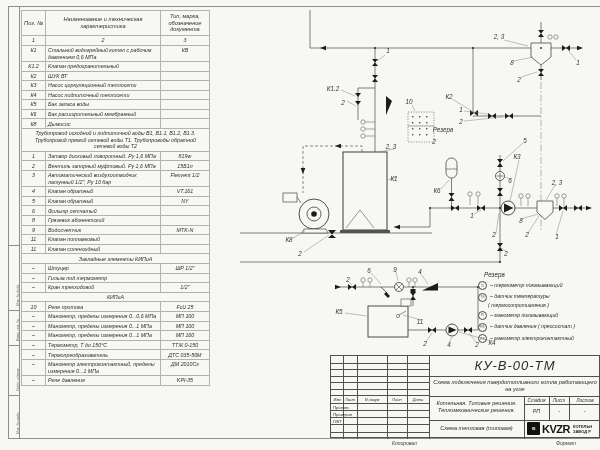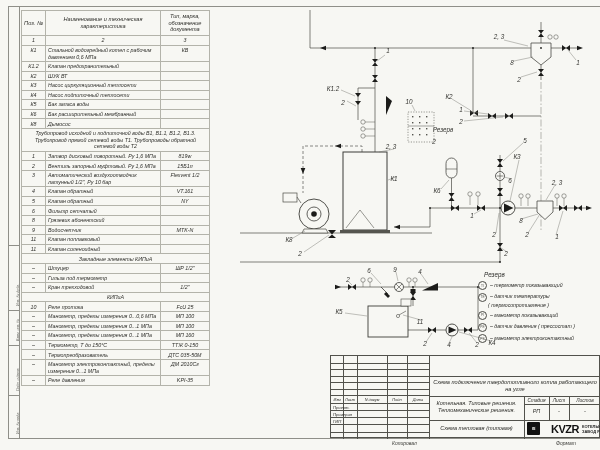--- a/index.html
+++ b/index.html
@@ -48,21 +48,21 @@
            color:#2b2b27;text-align:center;}
   #doc-number{left:98px;top:2px;width:172px;font-size:13px;letter-spacing:1px;}
   #doc-title{left:100px;top:23px;width:168px;font-size:5.6px;line-height:1.3;}
   #org-text{left:100px;top:44px;width:91px;font-size:5.5px;line-height:1.35;}
   #sheet-name{left:100px;top:69px;width:91px;font-size:5.6px;}
   .stage-h{top:42px;font-size:4.8px;}
   .stage-v{top:51.5px;font-size:5.4px;}
   #logo{position:absolute;left:196px;top:66px;display:flex;align-items:center;}
   #logo-glyph{width:13px;height:13px;background:#111;color:#f7f7f3;display:flex;flex-direction:column;
               align-items:center;justify-content:center;font:bold 5px/0.9 "DejaVu Sans",sans-serif;border-radius:1px;}
-  #logo-word{font:900 11px "Liberation Sans",sans-serif;color:#111;letter-spacing:-0.5px;margin-left:11px;}
+  #logo-word{font:900 11px "Liberation Sans",sans-serif;color:#111;letter-spacing:-0.5px;margin-left:2px;}
   #logo-cap{margin-left:3px;font:bold 4px/1.25 "Liberation Sans",sans-serif;color:#222;white-space:nowrap;}
   .sign-cell{position:absolute;font:italic 4.2px "Liberation Sans",sans-serif;white-space:nowrap;}
   .grid-h{position:absolute;font:italic 3.9px "Liberation Sans",sans-serif;text-align:center;}
 
   .foot{position:absolute;font:italic 5px "Liberation Sans",sans-serif;color:#3c3c38;}
 </style>
 </head>
 <body>
 
 <div id="paper">
@@ -587,20 +587,21 @@
     <div class="bl" style="left:0;top:19.5px;width:98px;height:1px;"></div>
     <div class="bl" style="left:0;top:26px;width:98px;height:1px;"></div>
     <div class="bl" style="left:0;top:32.5px;width:98px;height:1px;"></div>
     <div class="bl" style="left:0;top:39px;width:98px;height:1px;"></div>
     <div class="bl" style="left:0;top:47px;width:98px;height:1px;"></div>
     <div class="bl" style="left:0;top:54px;width:98px;height:1px;"></div>
     <div class="bl" style="left:0;top:61px;width:98px;height:1px;"></div>
     <div class="bl" style="left:0;top:68px;width:98px;height:1px;"></div>
     <div class="bl" style="left:0;top:75.5px;width:98px;height:1px;"></div>
 
+    <div id="doc-number" class="tb-text">КУ-В-00-ТМ</div>
     <div id="doc-title" class="tb-text">Схема подключения твердотопливного котла работающего на угле</div>
     <div id="org-text" class="tb-text">
       <div>Котельная. Типовые решения.</div>
       <div>Тепломеханические решения.</div>
     </div>
     <div id="sheet-name" class="tb-text">Схема тепловая (типовая)</div>
 
     <div class="tb-text stage-h" style="left:193px;width:25px;">Стадия</div>
     <div class="tb-text stage-h" style="left:218px;width:20px;">Лист</div>
     <div class="tb-text stage-h" style="left:238px;width:32px;">Листов</div>

